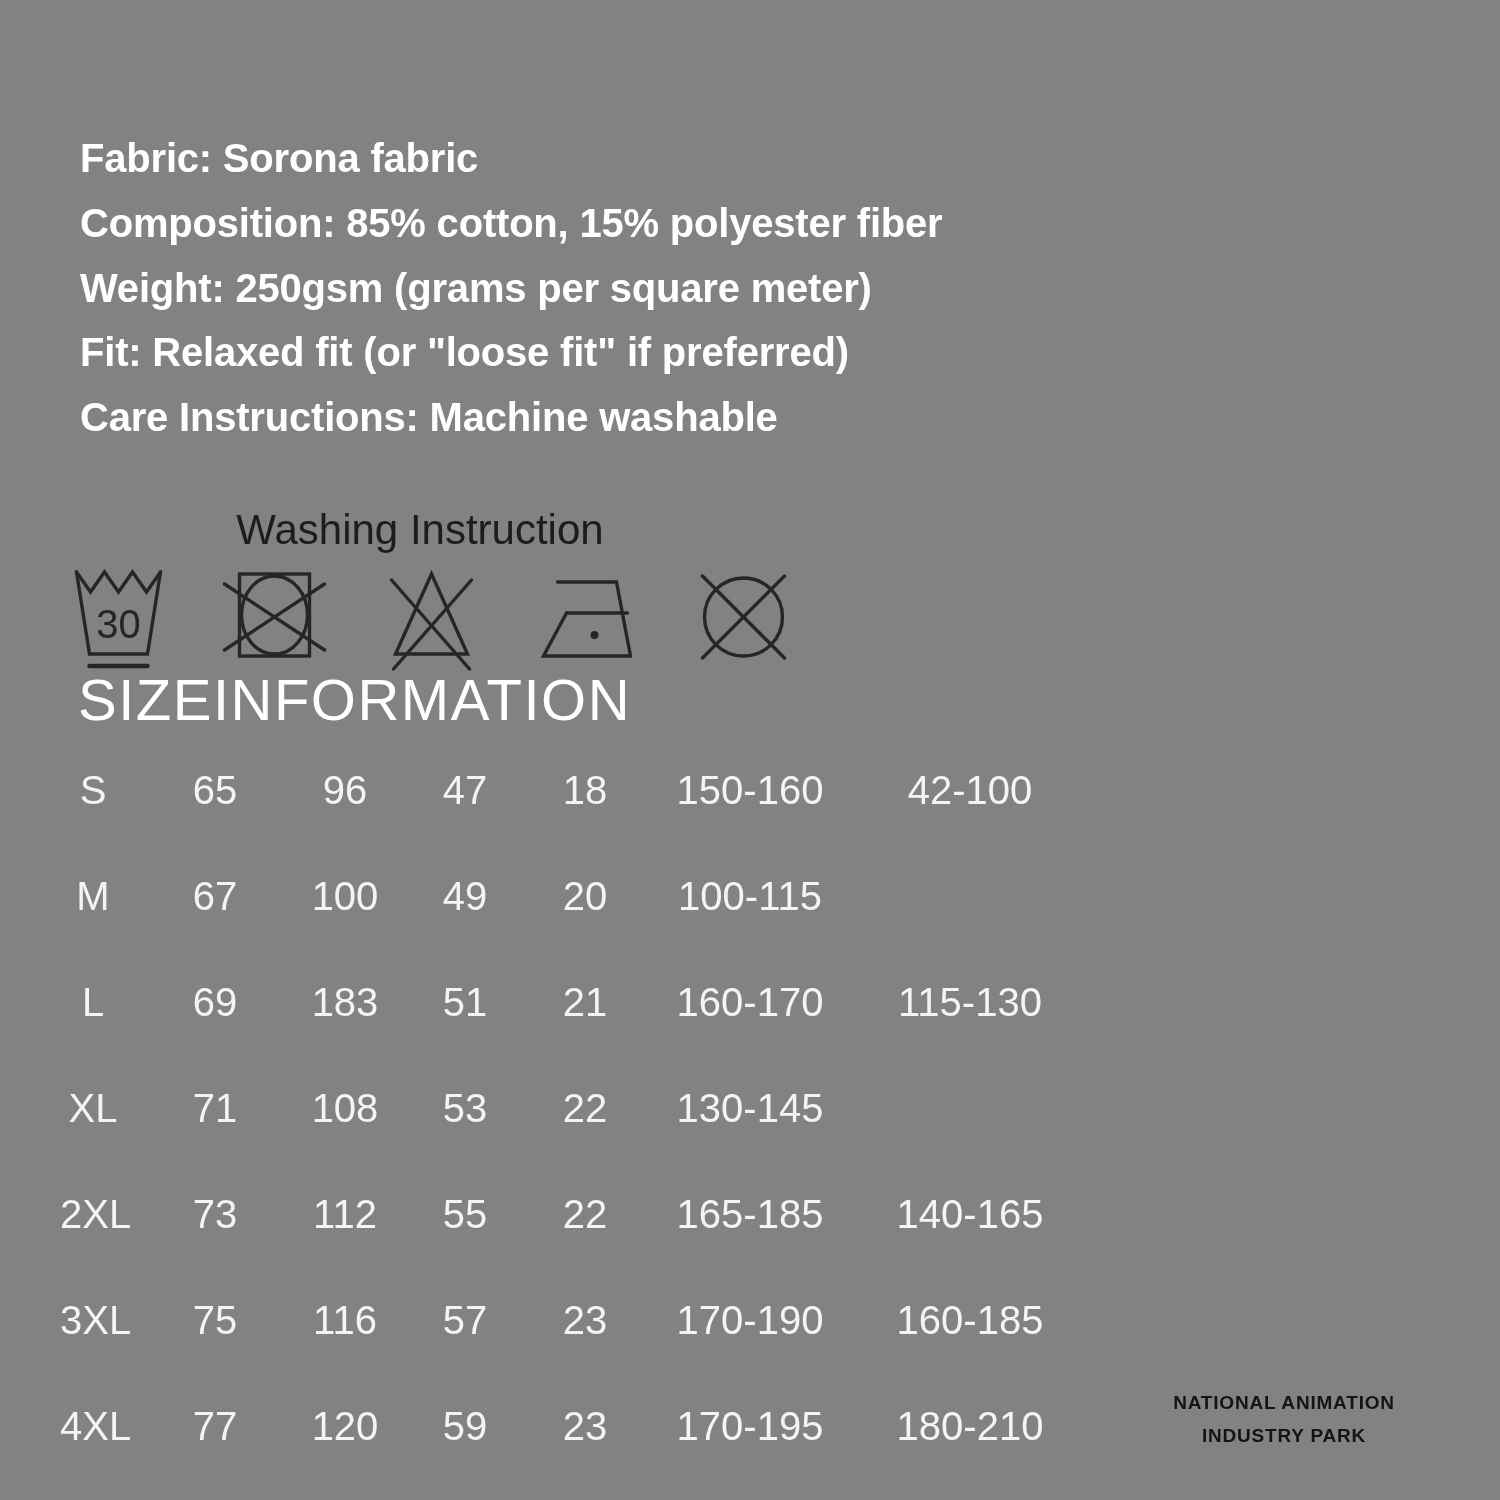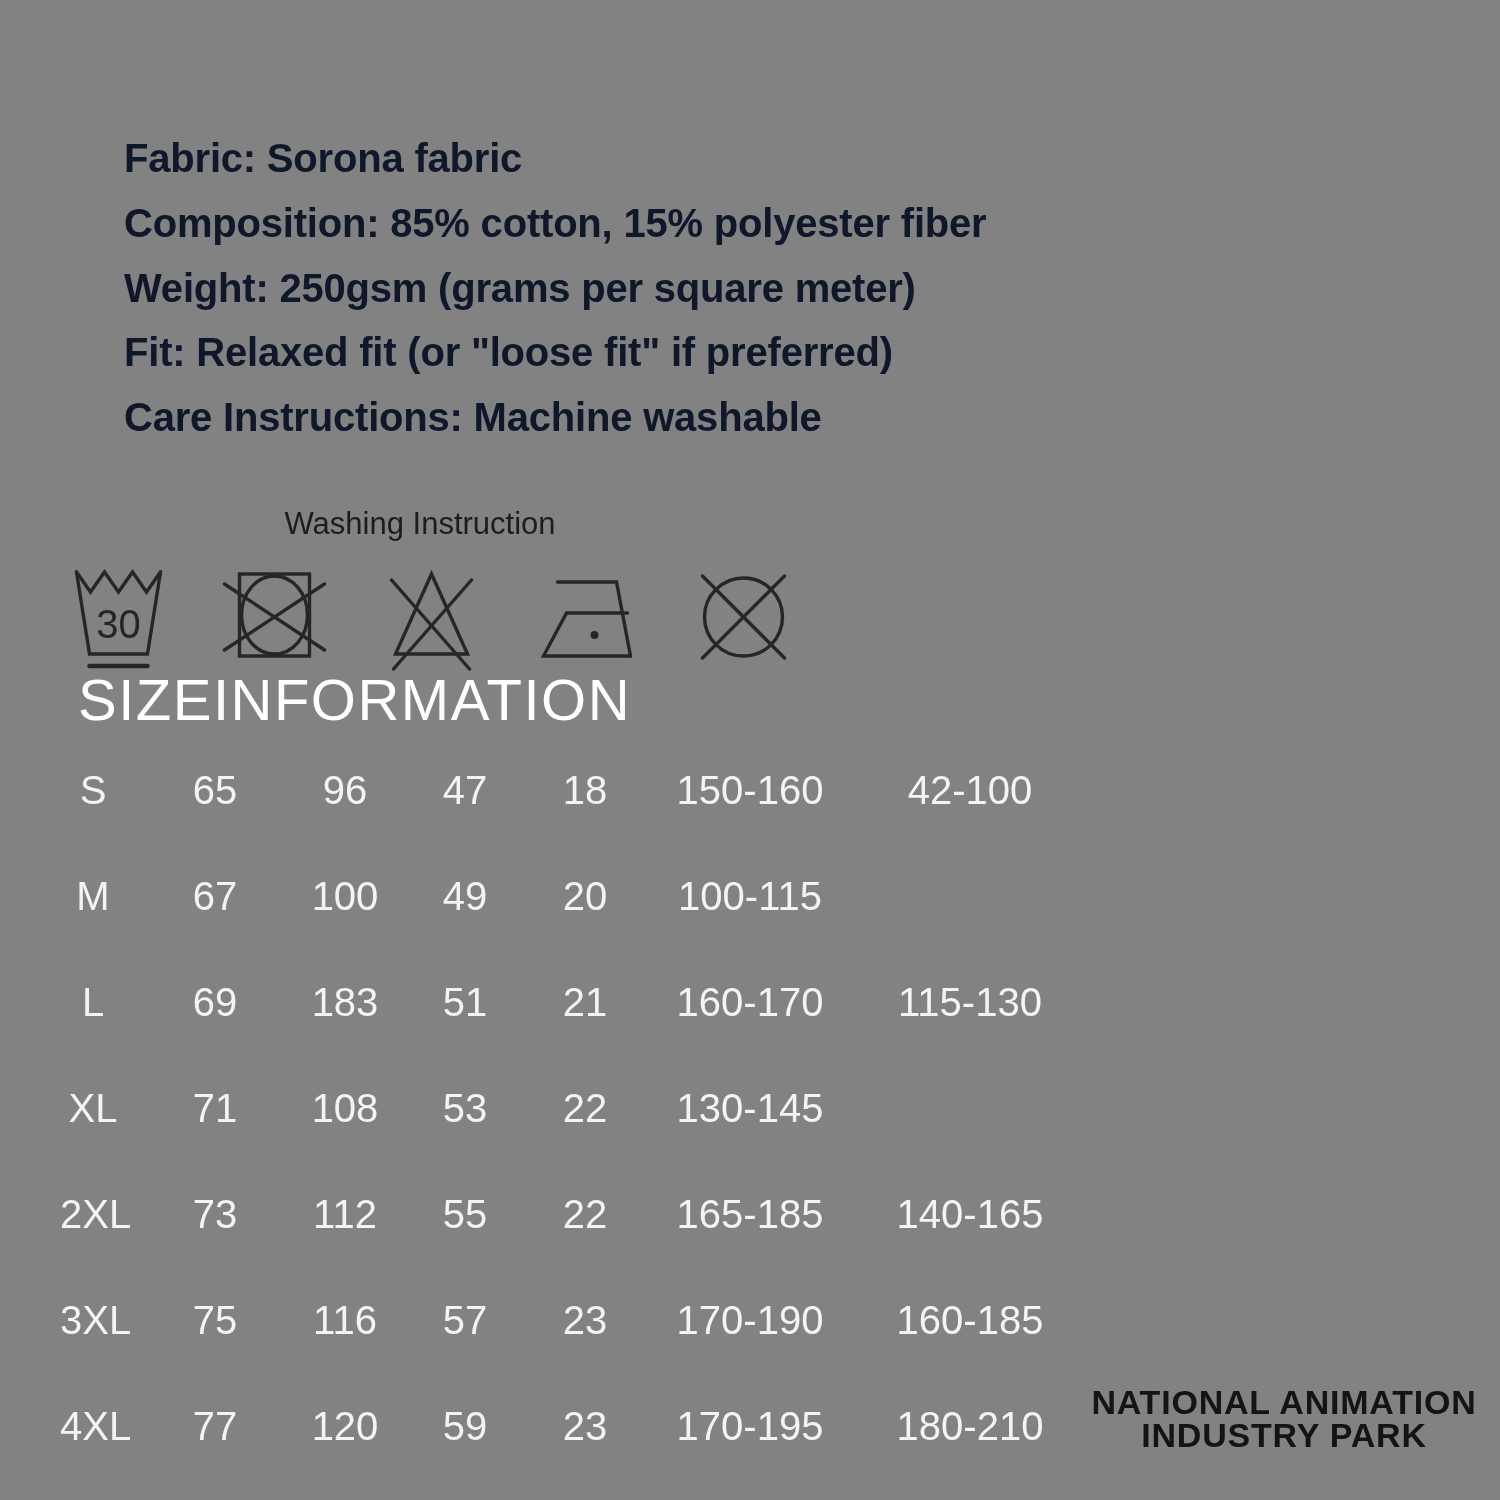--- a/index.html
+++ b/index.html
@@ -9,36 +9,35 @@
     font-family: "Liberation Sans", "DejaVu Sans", sans-serif;
     position: relative;
     overflow: hidden;
   }
   .canvas { position: absolute; inset: 0; }
 
   
   .details {
     position: absolute;
     left: 80px; top: 126px;
-    color: #0f172a;
+    color: #ffffff;
     font-size: 40px;
     font-weight: 700;
     line-height: 64.8px;
     letter-spacing: -0.2px;
     white-space: nowrap;
-    margin-left: 44px;
   }
 
   
   .wash-title {
     position: absolute;
     left: 40px; top: 506px;
     width: 760px;
     text-align: center;
-    font-size: 31px;
+    font-size: 42px;
     font-weight: 400;
     color: #1d1d1d;
   }
   .icons-row {
     position: absolute;
     left: 66px; top: 566px;
     width: 730px;
     display: flex;
     justify-content: space-between;
     align-items: center;
@@ -87,21 +86,21 @@
     white-space: nowrap;
   }
 
   
   .footer {
     position: absolute;
     left: 1284px; top: 1386px;
     transform: translateX(-50%);
     text-align: center;
     color: #141414;
-    font-size: 34px;
+    font-size: 19px;
     font-weight: 700;
     line-height: 33px;
     letter-spacing: 0.8px;
     white-space: nowrap;
   }
 </style>
 </head>
 <body>
 
 <div class="canvas">

